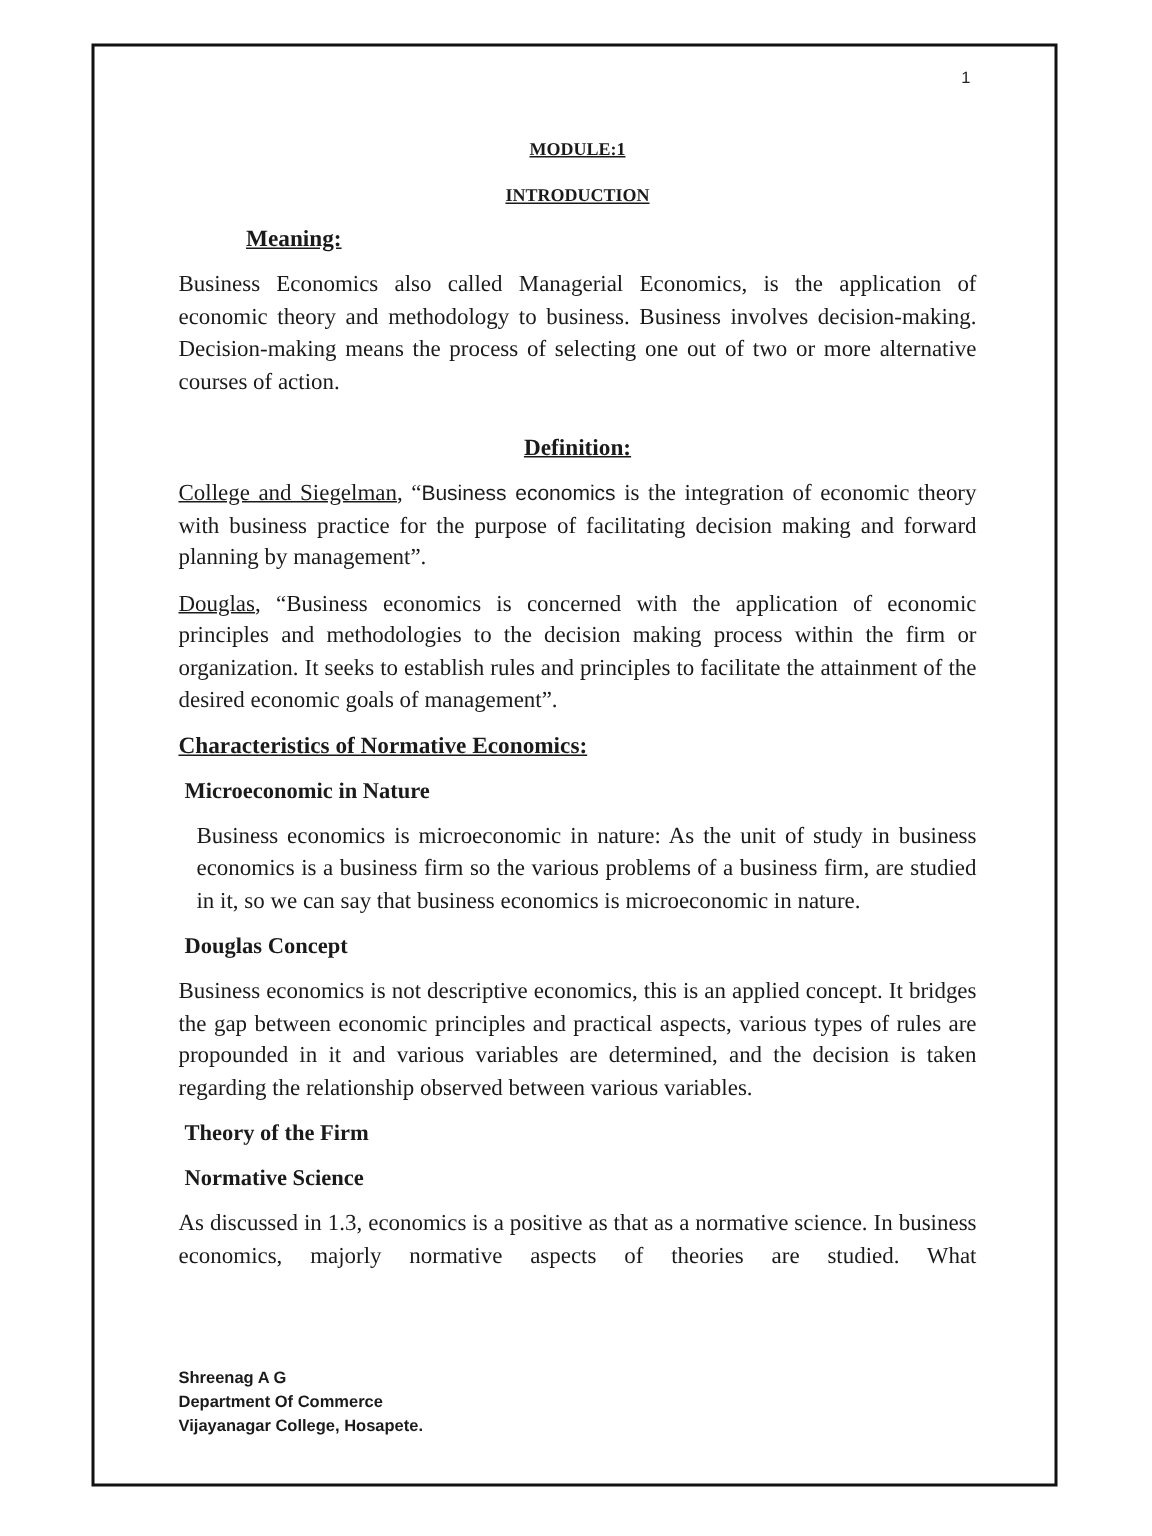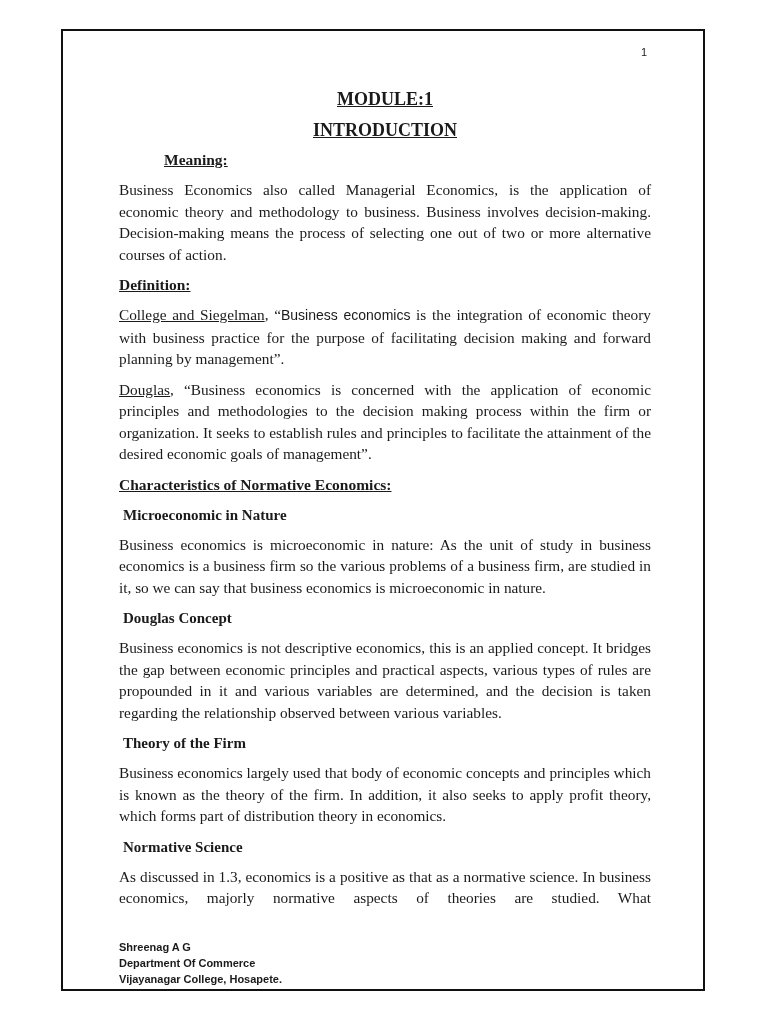--- a/index.html
+++ b/index.html
@@ -35,21 +35,21 @@
     .content {
       position: absolute;
       left: 56px;
       top: 58px;
       width: 532px;
     }
     .title {
       text-align: center;
       font-weight: bold;
       text-decoration: underline;
-      font-size: 18px;
+      font-size: 12px;
       margin: 0;
       line-height: 20px;
     }
     .title.module { margin-top: 0px; }
     .title.intro { margin-top: 11px; }
     .heading-u {
       font-weight: bold;
       text-decoration: underline;
       font-size: 15.5px;
       margin: 0;
@@ -68,21 +68,21 @@
       margin: 0;
     }
     .u { text-decoration: underline; }
     .sans-inline {
       font-family: "Liberation Sans", sans-serif;
       font-size: 14px;
     }
     .footer {
       position: absolute;
       left: 56px;
-      top: 908px;
+      top: 880px;
       font-family: "Liberation Sans", sans-serif;
       font-weight: bold;
       font-size: 11px;
       line-height: 16px;
       color: #1a1a1a;
     }
     .footer div { margin: 0; }
   </style>
 </head>
 <body>
@@ -90,34 +90,33 @@
 <div class="page-border">
   <div class="page-number">1</div>
 
   <div class="content">
     <h1 class="title module">MODULE:1</h1>
     <h2 class="title intro">INTRODUCTION</h2>
 
     <h3 class="heading-u" style="margin-top:10px;margin-left:45px;">Meaning:</h3>
     <p class="body" style="margin-top:9px;">Business Economics also called Managerial Economics, is the application of economic theory and methodology to business. Business involves decision-making. Decision-making means the process of selecting one out of two or more alternative courses of action.</p>
 
-    <h3 class="heading-u" style="margin-top:10px;">Definition:</h3>
+    <h3 class="heading-u" style="margin-top:24px;text-align:center;">Definition:</h3>
     <p class="body" style="margin-top:9px;"><span class="u">College and Siegelman</span><span>, “</span><span class="sans-inline">Business economics</span><span> is the integration of economic theory with business practice for the purpose of facilitating decision making and forward planning by management”.</span></p>
     <p class="body" style="margin-top:9px;"><span class="u">Douglas</span><span>, “Business economics is concerned with the application of economic principles and methodologies to the decision making process within the firm or organization. It seeks to establish rules and principles to facilitate the attainment of the desired economic goals of management”.</span></p>
 
     <h3 class="heading-u" style="margin-top:10px;">Characteristics of Normative Economics:</h3>
 
     <h4 class="heading-b" style="margin-top:10px;">Microeconomic in Nature</h4>
-    <p class="body" style="margin-top:9px;">Business economics is microeconomic in nature: As the unit of study in business economics is a business firm so the various problems of a business firm, are studied in it, so we can say that business economics is microeconomic in nature.</p>
+    <p class="body" style="margin-top:9px;margin-left:12px;">Business economics is microeconomic in nature: As the unit of study in business economics is a business firm so the various problems of a business firm, are studied in it, so we can say that business economics is microeconomic in nature.</p>
 
     <h4 class="heading-b" style="margin-top:10px;">Douglas Concept</h4>
     <p class="body" style="margin-top:9px;">Business economics is not descriptive economics, this is an applied concept. It bridges the gap between economic principles and practical aspects, various types of rules are propounded in it and various variables are determined, and the decision is taken regarding the relationship observed between various variables.</p>
 
     <h4 class="heading-b" style="margin-top:10px;">Theory of the Firm</h4>
-    <p class="body" style="margin-top:9px;">Business economics largely used that body of economic concepts and principles which is known as the theory of the firm. In addition, it also seeks to apply profit theory, which forms part of distribution theory in economics.</p>
 
     <h4 class="heading-b" style="margin-top:10px;">Normative Science</h4>
     <p class="body" style="margin-top:9px; text-align-last: justify;">As discussed in 1.3, economics is a positive as that as a normative science. In business economics, majorly normative aspects of theories are studied. What</p>
   </div>
 
   <div class="footer">
     <div>Shreenag A G</div>
     <div>Department Of Commerce</div>
     <div>Vijayanagar College, Hosapete.</div>
   </div>

